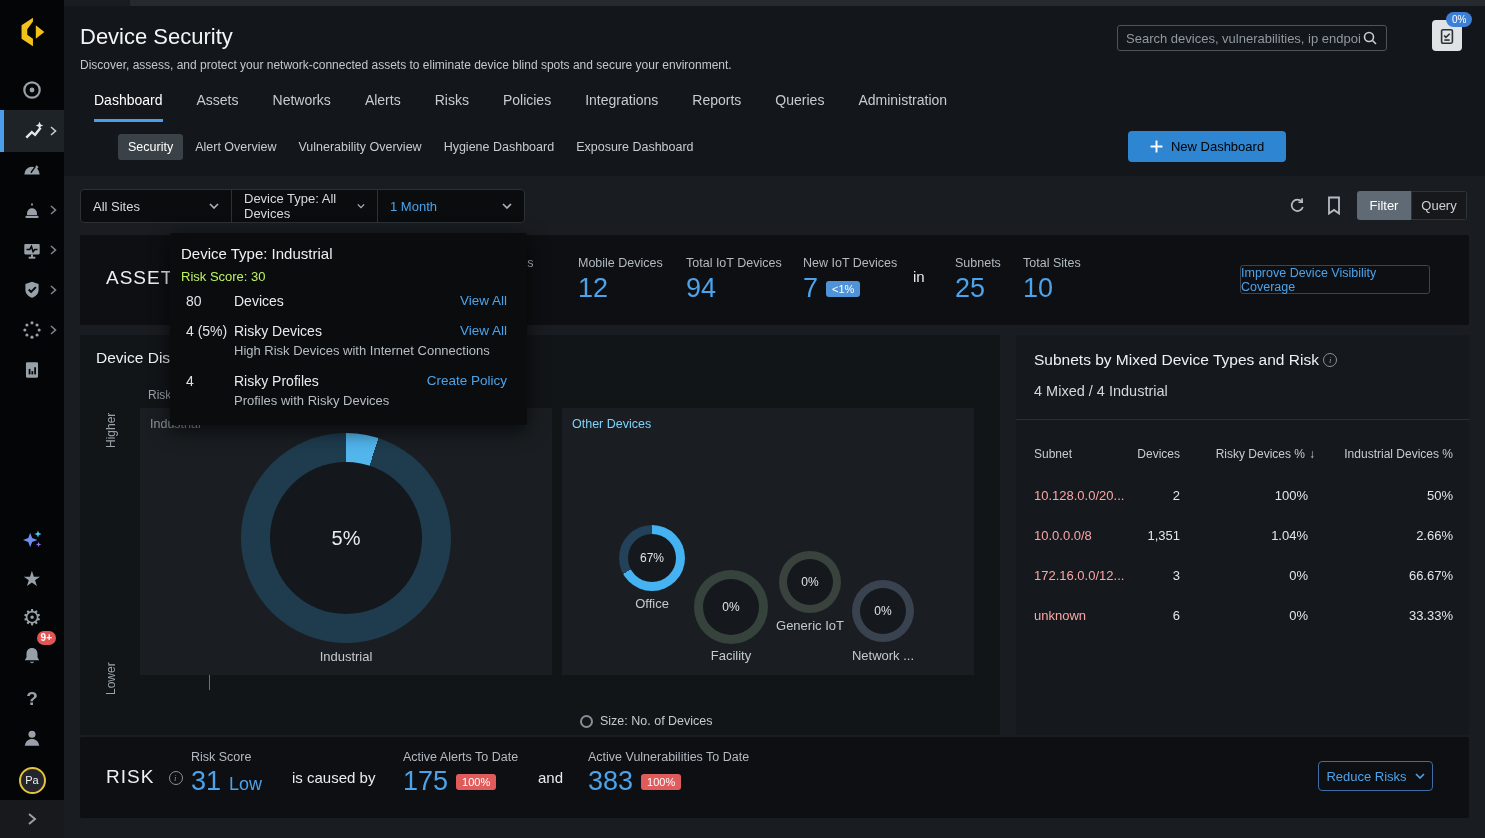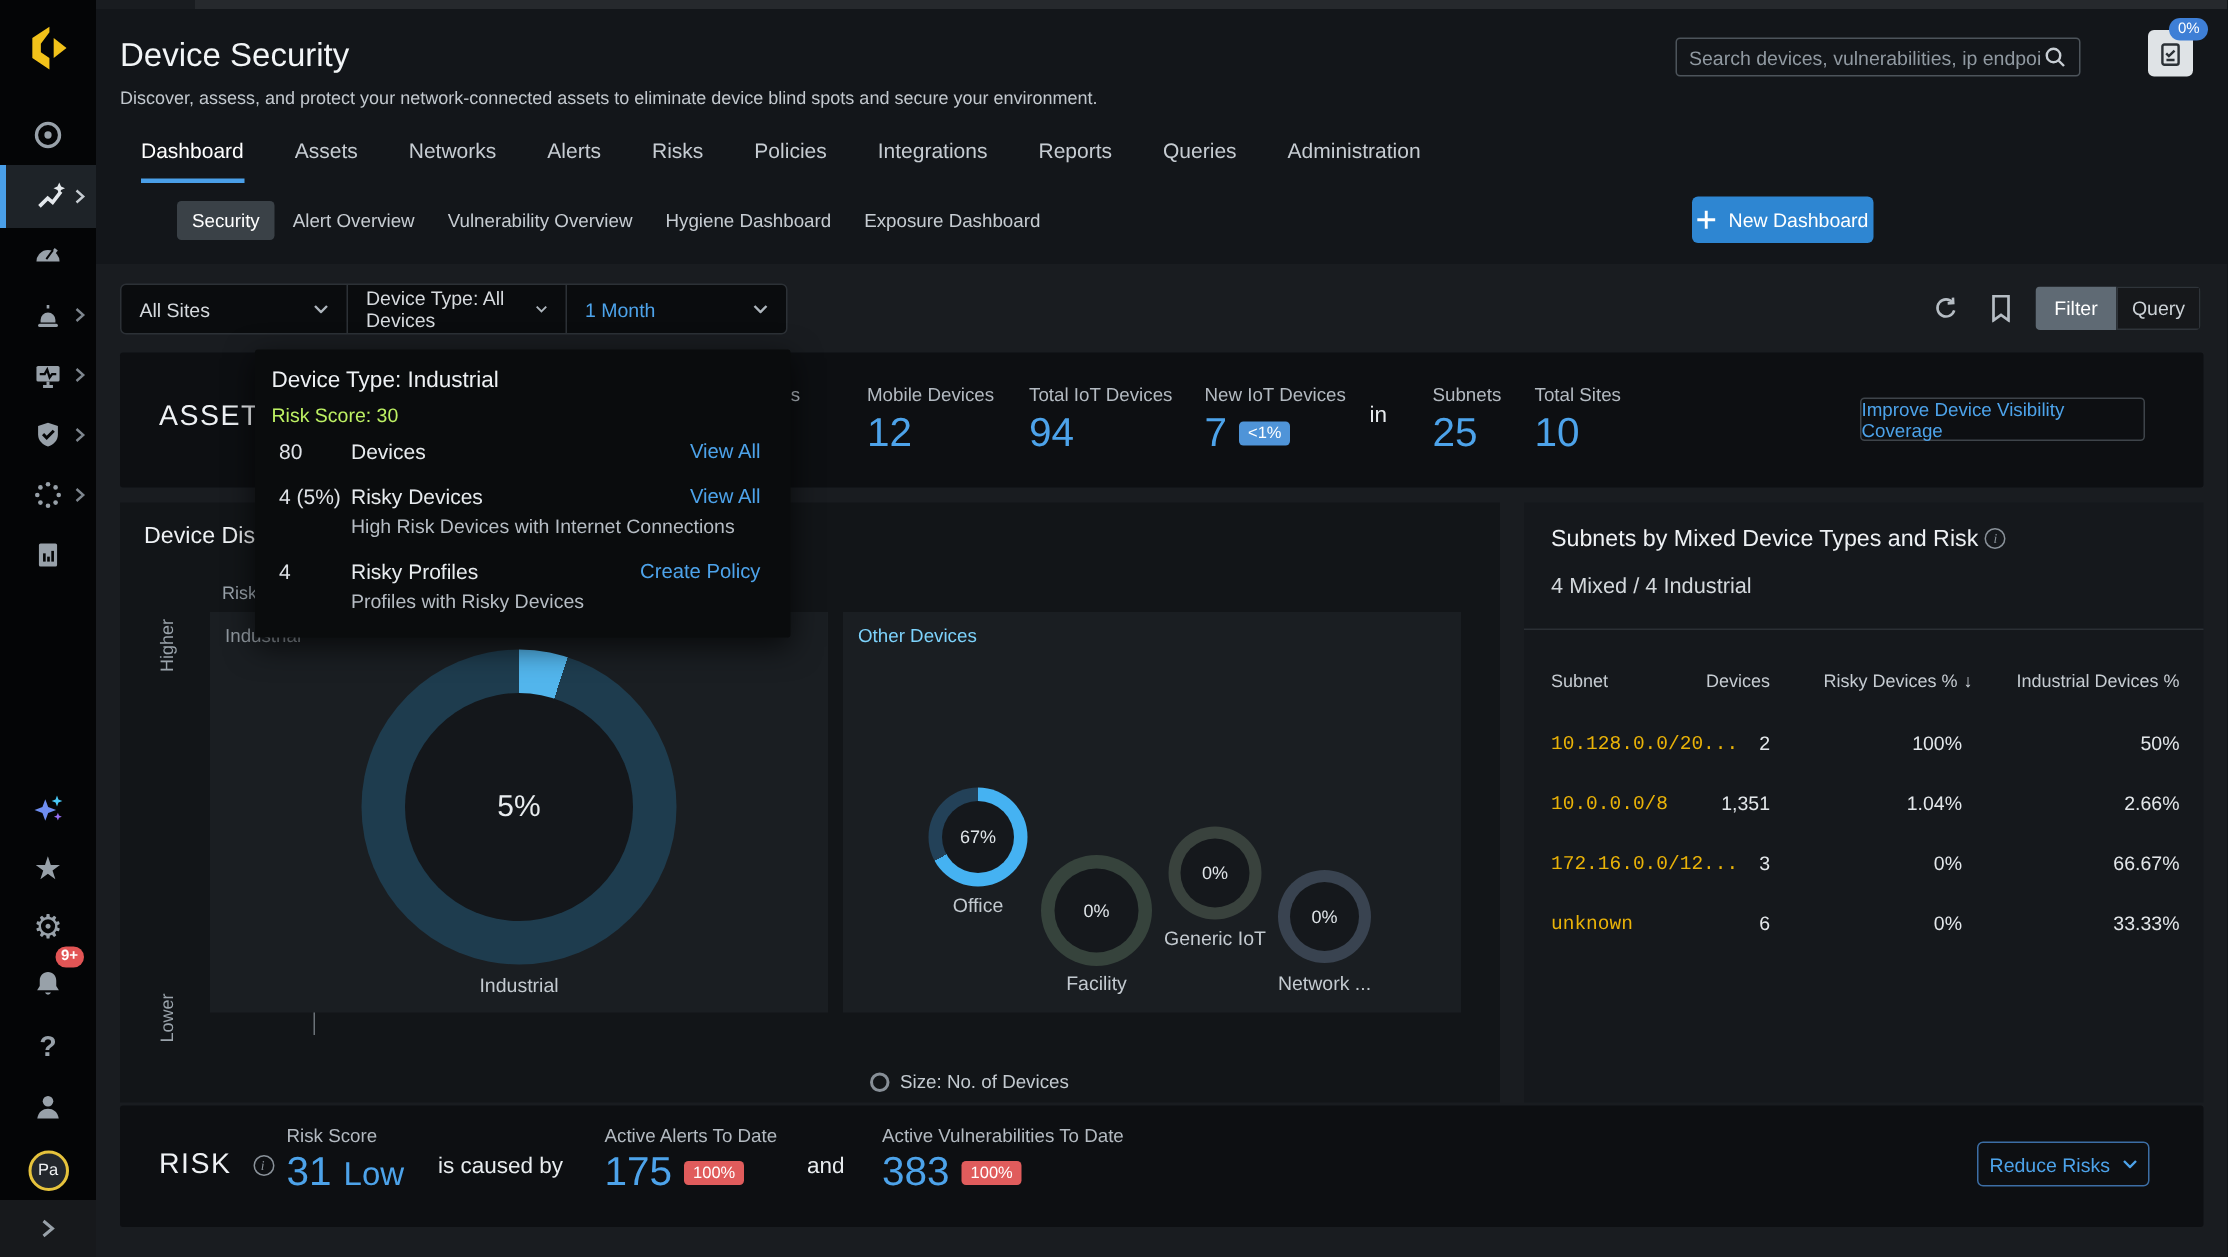--- a/index.html
+++ b/index.html
@@ -30,21 +30,21 @@
   .corner-btn { position:absolute; left:1368px; top:14px; width:30px; height:31px; background:#dfe3e6; border-radius:4px; display:flex; align-items:center; justify-content:center; }
   .corner-badge { position:absolute; left:1382px; top:6px; background:#3e7fd6; color:#fff; font-size:10px; padding:2px 6px; border-radius:8px; }
 
   .tabs { position:absolute; left:30px; top:86px; display:flex; gap:34px; }
   .tab { font-size:14px; color:#c6ccd2; padding-bottom:11px; cursor:pointer; }
   .tab.active { color:#fff; border-bottom:3px solid #4a9fe8; }
 
   .subnav { position:absolute; left:18px; top:128px; display:flex; gap:2px; align-items:center;padding-left:36px; }
   .pill { font-size:12.5px; color:#c6ccd2; padding:6px 10px; border-radius:3px; cursor:pointer; }
   .pill.active { background:#3a4147; color:#fff; }
-  .btn-primary { position:absolute; left:1064px; top:125px; width:121px; height:31px; background:#2e86d2; border-radius:4px; color:#ffffff; font-size:13px; display:flex; align-items:center; justify-content:center; gap:8px; cursor:pointer; }
+  .btn-primary { position:absolute; left:1064px; top:125px; width:158px; height:31px; background:#2e86d2; border-radius:4px; color:#000000; font-size:13px; display:flex; align-items:center; justify-content:center; gap:8px; cursor:pointer; }
   .btn-outline-grey { position:absolute; left:1233px; top:123px; width:171px; height:35px; border:1px solid #454b52; border-radius:4px; color:#ced4d9; font-size:13.5px; display:flex; align-items:center; justify-content:center; gap:8px; cursor:pointer; }
   .tri-down::after { content:"\25BE"; font-size:11px; color:#ced4d9; }
 
   
   .filter-group { position:absolute; left:80px; top:189px; height:34px; display:flex; background:#0a0c0e; border:1px solid #2c3136; border-radius:4px; z-index:10; }
   .filter-seg { display:flex; align-items:center; justify-content:space-between; padding:0 12px; border-right:1px solid #2c3136; font-size:13px; color:#d6dade; cursor:pointer; }
   .filter-seg:last-child { border-right:none; }
   .seg-site { width:151px; } .seg-type { width:146px; } .seg-time { width:146px; color:#4da3ea; }
   .icon-btn { position:absolute; top:196px; cursor:pointer; }
   .fq-group { position:absolute; left:1357px; top:191px; display:flex; height:29px; border-radius:3px; overflow:hidden; }
@@ -77,30 +77,30 @@
   .donut { position:absolute; border-radius:50%; display:flex; align-items:center; justify-content:center; }
   .hole { border-radius:50%; background:#15181c; display:flex; align-items:center; justify-content:center; }
   .caption { position:absolute; font-size:13px; color:#c3cad0; text-align:center; }
 
   
   #subnet-card { position:absolute; left:1016px; top:335px; width:453px; height:400px; background:#15181c; }
   .sub-subtitle { position:absolute; left:18px; top:48px; font-size:14.5px; color:#d3d8dc; }
   .divider { position:absolute; left:0; top:84px; width:453px; height:1px; background:#2b2f34; }
   .th { position:absolute; font-size:12px; color:#c6ccd2; white-space:nowrap; }
   .td { position:absolute; font-size:13px; color:#e3e7ea; white-space:nowrap; }
-  .td.link { color:#eab308; cursor:pointer;font-family:Liberation Mono, monospace; }
+  .td.link { color:#fca5a5; cursor:pointer; }
   .r { transform:translateX(-100%); }
   .sort-arrow::after { content:"\2193"; font-size:12px; color:#c6ccd2; margin-left:4px; }
 
   
   #risk-band { top:737px; height:81px; }
   .risk-title { position:absolute; left:26px; top:29px; font-size:19px; letter-spacing:1px; color:#eef1f4; }
   .risk-stat .lbl { font-size:12.5px; color:#b3bac1; white-space:nowrap; }
   .risk-stat .val { font-size:27px; color:#4da3ea; display:flex; align-items:baseline; gap:8px; margin-top:2px; }
-  .risk-level { font-size:22px; color:#4da3ea; }
+  .risk-level { font-size:18px; color:#4da3ea; }
   .pct-badge { background:#e05c5c; color:#fff; font-size:11px; padding:2px 6px; border-radius:3px; align-self:center; }
   .btn-outline-blue { position:absolute; left:1238px; top:24px; width:115px; height:30px; border:1px solid #3c6ea5; border-radius:4px; color:#4da3ea; font-size:13px; display:flex; align-items:center; justify-content:center; gap:8px; cursor:pointer; }
 
   .info-dot { display:inline-block; width:14px; height:14px; border:1px solid #8a929a; border-radius:50%; color:#8a929a; font-size:9px; text-align:center; line-height:13px; vertical-align:2px; }
   .info-dot::after { content:"i"; font-family:"Liberation Serif", serif; font-style:italic; }
 
   
   #tooltip { position:absolute; left:170px; top:233px; width:357px; height:192px; background:#0a0c0d; border-radius:2px; box-shadow:0 6px 20px rgba(0,0,0,.65); z-index:50; }
   .tt-title { position:absolute; left:11px; top:12px; font-size:15px; color:#eef1f4; }
   .tt-score { position:absolute; left:11px; top:36px; font-size:13px; color:#bef264; }

